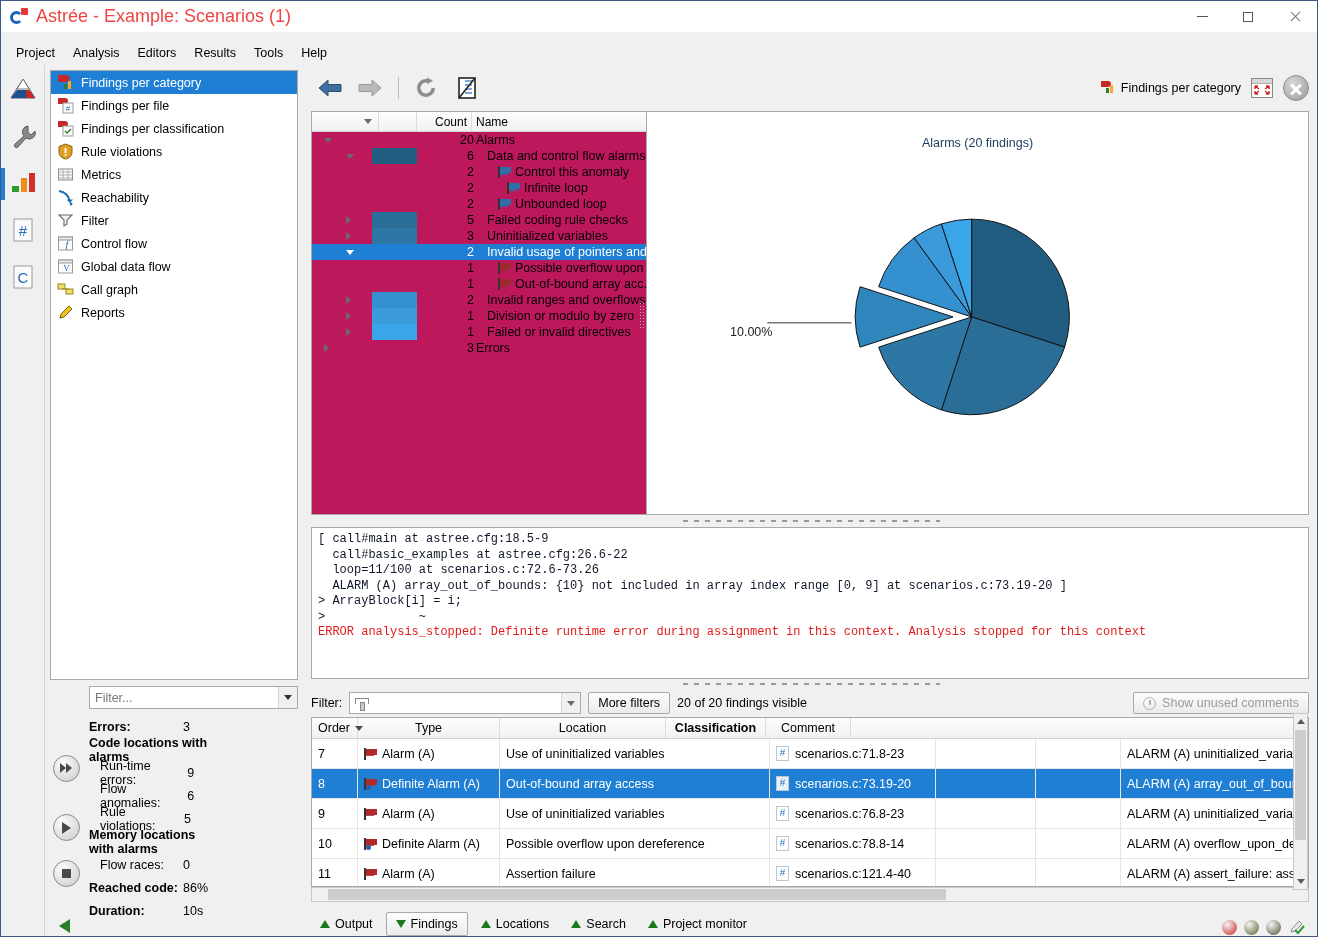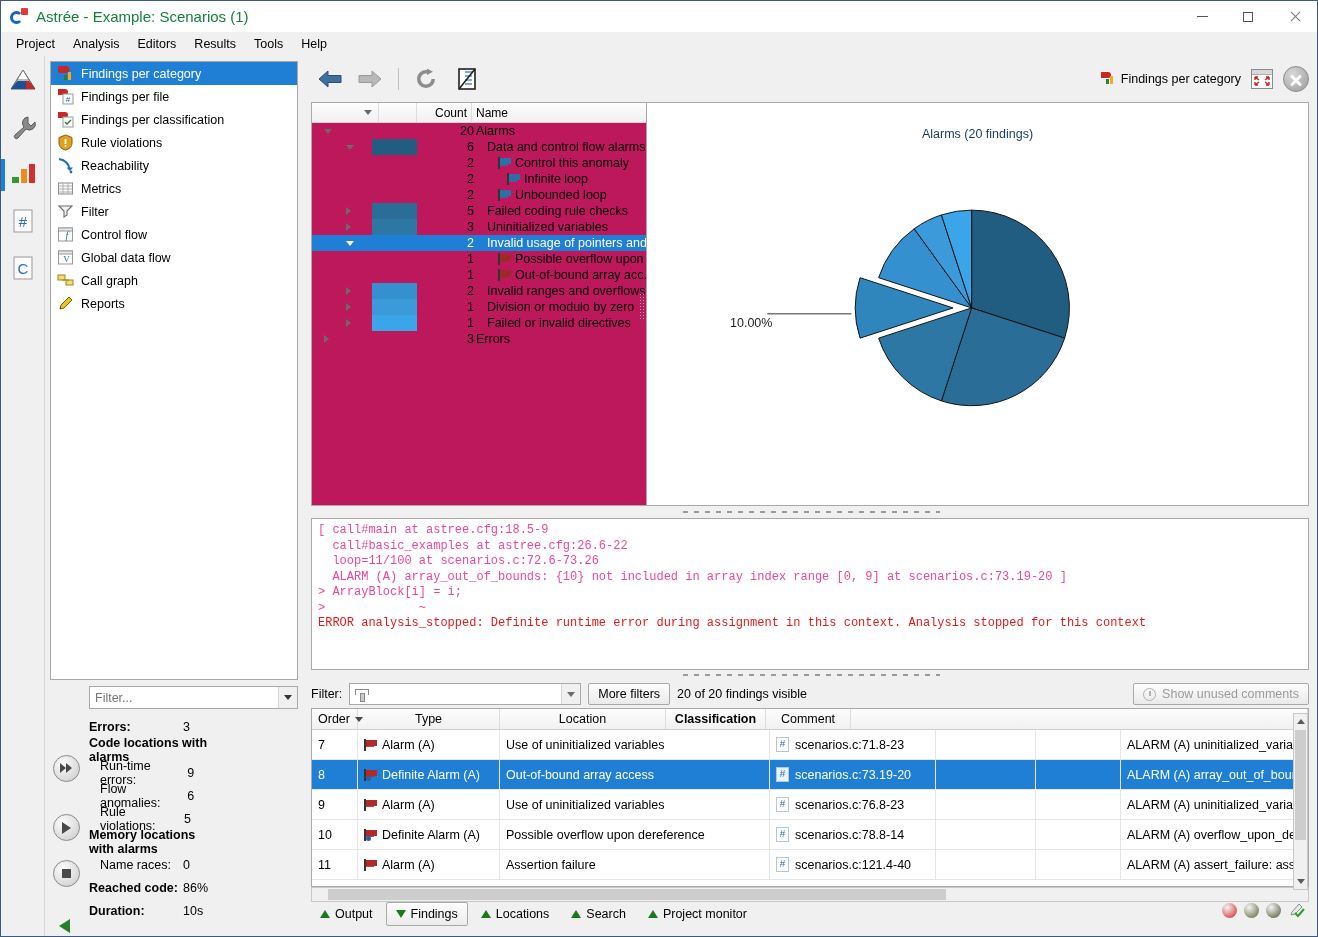--- a/index.html
+++ b/index.html
@@ -14,31 +14,31 @@
     position:relative;
   }
   #app { position:absolute; inset:0; border:1px solid #3a5a80; background:#f0f0f0; display:flex; flex-direction:column; }
 
   
   .titlebar { height:31px; background:#fff; display:flex; align-items:center; flex:0 0 auto; }
   .tb-logo { width:18px; height:18px; margin-left:9px; margin-right:8px; position:relative; flex:0 0 auto; }
   .tb-logo .c1 { position:absolute; left:0; top:3px; width:13px; height:13px; border-radius:50%;
       border:3px solid #1565c0; border-right-color:transparent; box-sizing:border-box; }
   .tb-logo .c2 { position:absolute; right:0; top:0; width:7px; height:7px; background:#e53935; border-radius:1px; }
-  .tb-title { font-size:15px; color:#15803d; flex:1 1 auto; }
+  .tb-title { font-size:18px; color:#ef4444; flex:1 1 auto; }
   .winbtns { display:flex; flex:0 0 auto; height:31px; }
   .winbtn { width:46px; height:31px; display:flex; align-items:center; justify-content:center; color:#555; font-size:13px; }
   .wb-min { width:11px; height:1px; background:#555; }
   .wb-max { width:10px; height:10px; border:1px solid #555; }
   .wb-cl { position:relative; width:11px; height:11px; }
   .wb-cl:before,.wb-cl:after { content:""; position:absolute; left:0; top:5px; width:13px; height:1px; background:#777; }
   .wb-cl:before { transform:rotate(45deg); } .wb-cl:after { transform:rotate(-45deg); }
 
   
-  .menubar { height:24px; background:#f0f0f0; display:flex; align-items:center; padding-left:6px; flex:0 0 auto; }
+  .menubar { height:24px; background:#f0f0f0; display:flex; align-items:center; padding-left:6px; flex:0 0 auto;margin-top:9px; }
   .menuitem { padding:3px 9px; font-size:12.5px; color:#000; }
 
   
   .bodyrow { flex:1 1 auto; display:flex; min-height:0; }
 
   
   .rail { width:44px; flex:0 0 44px; background:#f0f0f0; border-right:1px solid #d4d4d4;
           padding-top:8px; display:flex; flex-direction:column; align-items:center; gap:13px; position:relative; }
   .railbtn { width:34px; height:34px; display:flex; align-items:center; justify-content:center; position:relative; }
   .railbtn.sel:before { content:""; position:absolute; left:-5px; top:1px; bottom:1px; width:4px; background:#1f7fd4; }
@@ -117,21 +117,21 @@
   .charttitle { position:absolute; left:0; right:0; top:24px; text-align:center; font-size:12.5px; color:#1a3b5c; }
   .pielabel { position:absolute; font-size:12.5px; color:#222; }
 
   .hsplit { height:12px; flex:0 0 12px; display:flex; align-items:center; justify-content:center; }
   .hsplit .grip { width:260px; height:4px;
     background-image:radial-gradient(#9a9a9a 40%, transparent 41%); background-size:11px 4px; background-repeat:repeat-x; }
 
   
   .codepane { flex:0 0 152px; margin:0 8px; background:#fff; border:1px solid #a9a9a9; overflow:hidden;
               font-family:"Liberation Mono", monospace; font-size:12px; padding:4px 6px; }
-  .codepane div { white-space:pre; line-height:15.5px; color:#ec4899; }
+  .codepane div { white-space:pre; line-height:15.5px; color:#0f172a; }
   .codepane div.err { color:#e01b1b; }
 
   .hsplit2 { height:10px; flex:0 0 10px; display:flex; align-items:center; justify-content:center; }
 
   
   .filterrow { height:28px; flex:0 0 28px; display:flex; align-items:center; padding:0 8px; gap:7px; font-size:12.5px; }
   .fr-input { width:232px; height:22px; border:1px solid #a9a9a9; background:#fff; display:flex; align-items:center; }
   .funnel { width:14px; height:14px; margin-left:4px; position:relative; flex:0 0 14px; }
   .funnel:before { content:""; position:absolute; left:1px; top:2px; width:12px; height:5px; background:#fff; border:1px solid #8a8a8a; border-bottom:0; }
   .funnel:after { content:""; position:absolute; left:5.5px; top:6px; width:3px; height:7px; background:#c8c8c8; border:1px solid #8a8a8a; }
@@ -158,21 +158,21 @@
   .hashico { width:13px; height:15px; flex:0 0 13px; background:#fff; border:1px solid #b8c7d6; position:relative;
              color:#2a6ebb; font-size:10px; display:flex; align-items:center; justify-content:center; font-family:"Liberation Mono",monospace; }
   .tbl-row.sel .hashico { background:#e8f2fb; }
   .tbl-vscroll { position:absolute; right:9px; top:712px; bottom:46px; width:15px; background:#f0f0f0; border:1px solid #c8c8c8; }
   .sb-arrow { height:15px; display:flex; align-items:center; justify-content:center; background:#f0f0f0; }
   .sb-thumb { position:absolute; left:1px; right:1px; top:16px; height:110px; background:#cdcdcd; }
   .tbl-hscroll { height:15px; flex:0 0 15px; margin:0 8px; background:#f0f0f0; border:1px solid #c8c8c8; display:flex; align-items:center; }
   .hs-thumb { height:11px; background:#cdcdcd; margin-left:16px; width:618px; }
 
   
-  .bottombar { height:34px; flex:0 0 34px; display:flex; align-items:flex-start; padding:0 8px; gap:4px; }
+  .bottombar { height:34px; flex:0 0 34px; display:flex; align-items:flex-end; padding:0 8px; gap:4px; }
   .btab { height:24px; padding:0 9px; display:flex; align-items:center; gap:5px; font-size:12.5px; }
   .btab.act { border:1px solid #a9a9a9; background:linear-gradient(#fdfdfd,#ececec); border-radius:2px; }
   .tri-up { width:0;height:0;border-left:5px solid transparent;border-right:5px solid transparent;border-bottom:8px solid #1a7a1a; }
   .tri-dn { width:0;height:0;border-left:5px solid transparent;border-right:5px solid transparent;border-top:8px solid #1a7a1a; }
   .leds { margin-left:auto; display:flex; align-items:center; gap:7px; padding-right:4px; }
   .led { width:15px; height:15px; border-radius:50%; }
   .pencilico { width:17px; height:17px; position:relative; }
 </style>
 </head>
 <body>
@@ -273,39 +273,39 @@
           <div class="vl-item">
             <span class="vl-ico"><svg width="17" height="17" viewBox="0 0 17 17">
                 <path d="M8.5 1 L15 3.5 V9 c0 4 -3.2 6.3 -6.5 7 C5.2 15.3 2 13 2 9 V3.5 Z" fill="#e0a020" stroke="#8a6010" stroke-width="1"></path>
                 <rect x="7.6" y="5" width="1.8" height="5" fill="#fff"></rect>
                 <rect x="7.6" y="11" width="1.8" height="1.8" fill="#fff"></rect>
               </svg></span>
             <span>Rule violations</span>
           </div>
           <div class="vl-item">
             <span class="vl-ico"><svg width="17" height="17" viewBox="0 0 17 17">
-                <path d="M2 2 C8 3 12 7 13 13" stroke="#1f6fb8" stroke-width="1.8" fill="none"></path>
-                <path d="M13 14 L9.5 10.5 L16 10.5 Z" fill="#1f6fb8"></path>
-                <circle cx="14" cy="15" r="1.4" fill="#1f6fb8"></circle>
-              </svg></span>
-            <span>Reachability</span>
-          </div>
-          <div class="vl-item">
-            <span class="vl-ico"><svg width="17" height="17" viewBox="0 0 17 17">
                 <rect x="1.5" y="3" width="14" height="11" fill="#fafafa" stroke="#8a8a8a"></rect>
                 <line x1="1.5" y1="6" x2="15.5" y2="6" stroke="#b0b0b0"></line>
                 <line x1="1.5" y1="9" x2="15.5" y2="9" stroke="#b0b0b0"></line>
                 <line x1="1.5" y1="12" x2="15.5" y2="12" stroke="#b0b0b0"></line>
                 <line x1="6" y1="3" x2="6" y2="14" stroke="#b0b0b0"></line>
                 <line x1="11" y1="3" x2="11" y2="14" stroke="#b0b0b0"></line>
               </svg></span>
             <span>Metrics</span>
           </div>
           <div class="vl-item">
             <span class="vl-ico"><svg width="17" height="17" viewBox="0 0 17 17">
+                <path d="M2 2 C8 3 12 7 13 13" stroke="#1f6fb8" stroke-width="1.8" fill="none"></path>
+                <path d="M13 14 L9.5 10.5 L16 10.5 Z" fill="#1f6fb8"></path>
+                <circle cx="14" cy="15" r="1.4" fill="#1f6fb8"></circle>
+              </svg></span>
+            <span>Reachability</span>
+          </div>
+          <div class="vl-item">
+            <span class="vl-ico"><svg width="17" height="17" viewBox="0 0 17 17">
                 <path d="M2 3 h13 l-5 5 v4 l-3 2 v-6 z" fill="#f2f2f2" stroke="#6a6a6a" stroke-width="1.1"></path>
               </svg></span>
             <span>Filter</span>
           </div>
           <div class="vl-item">
             <span class="vl-ico"><svg width="17" height="17" viewBox="0 0 17 17">
                 <rect x="1.5" y="2" width="14" height="13" fill="#fcfcfc" stroke="#9a9a9a"></rect>
                 <rect x="1.5" y="2" width="14" height="3" fill="#e8e8e8" stroke="#9a9a9a"></rect>
                 <text x="10" y="13" font-size="10" fill="#2a6ebb" text-anchor="middle" font-family="Liberation Serif" font-style="italic">f</text>
               </svg></span>
@@ -375,21 +375,21 @@
           </div>
           <div class="statrow">
             <span class="k sub">Rule violations:</span>
             <span class="v">5</span>
           </div>
           <div class="statrow">
             <span class="k">Memory locations with alarms</span>
             <span class="v"></span>
           </div>
           <div class="statrow">
-            <span class="k sub">Name races:</span>
+            <span class="k sub">Flow races:</span>
             <span class="v">0</span>
           </div>
           <div class="statrow">
             <span class="k">Reached code:</span>
             <span class="v">86%</span>
           </div>
           <div class="statrow">
             <span class="k">Duration:</span>
             <span class="v">10s</span>
           </div>

